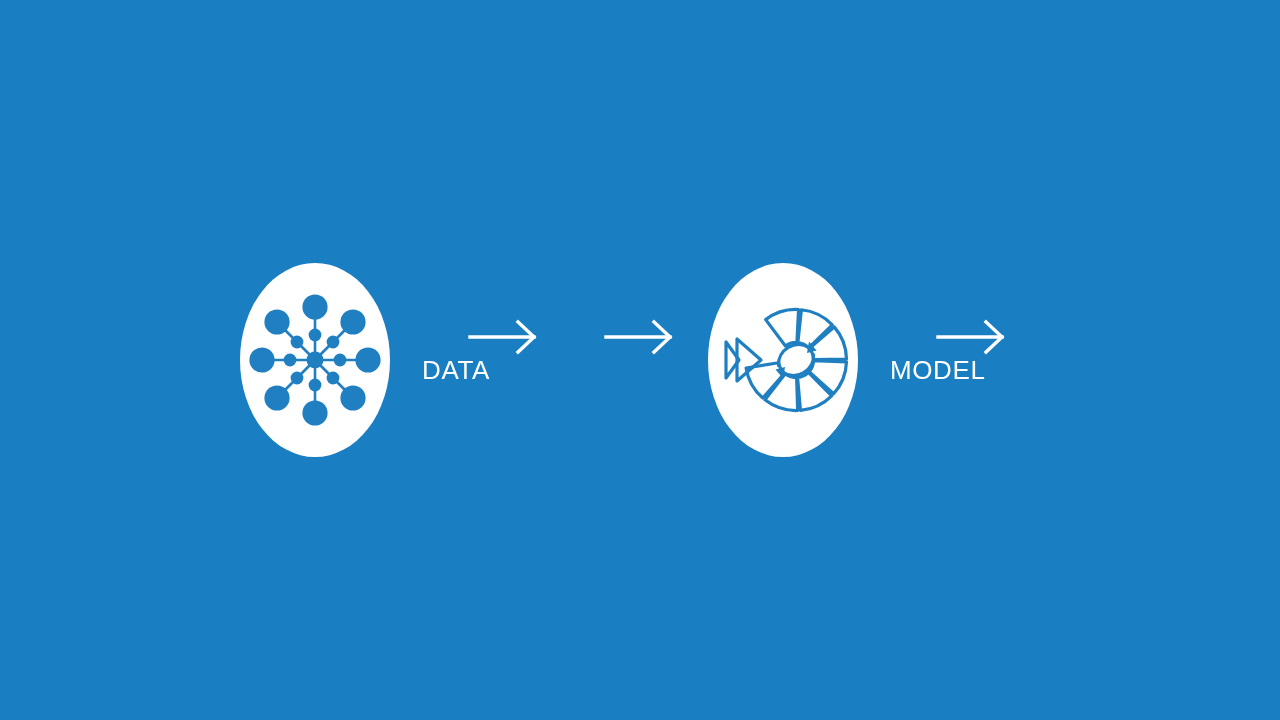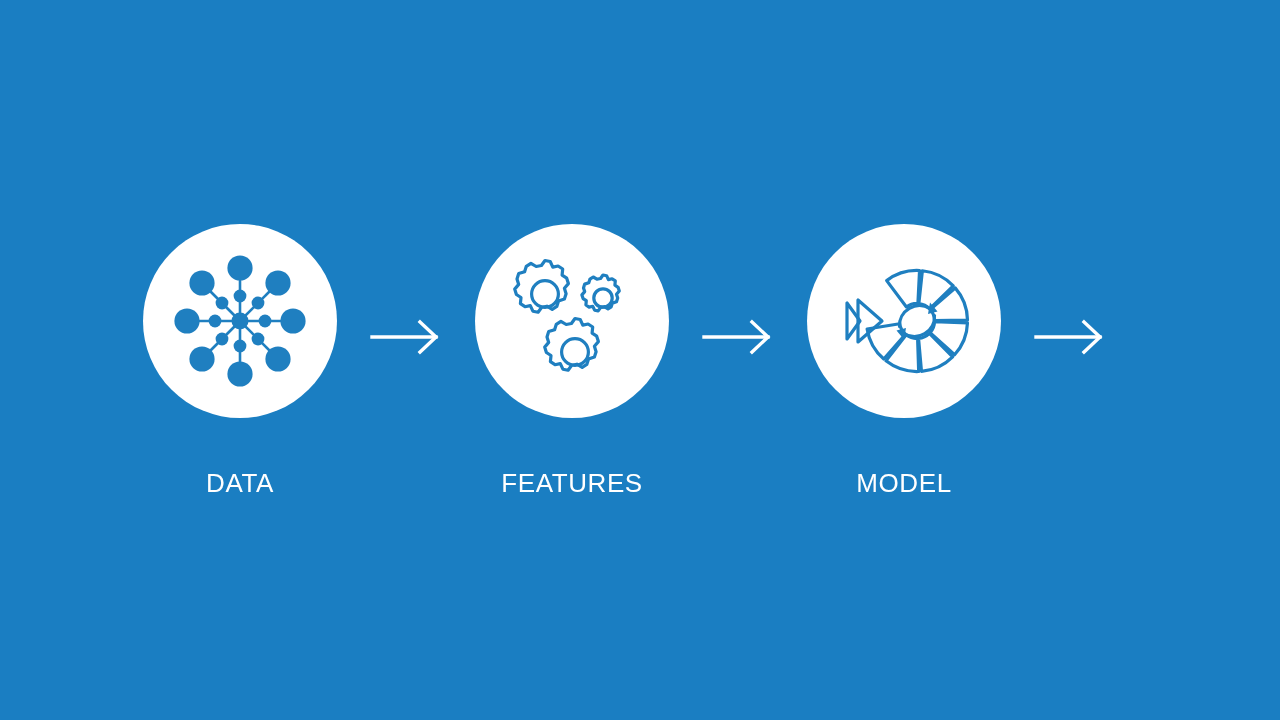--- a/index.html
+++ b/index.html
@@ -29,21 +29,21 @@
     width: 1280px;
     height: 720px;
     display: flex;
     flex-direction: row;
     align-items: center;
     justify-content: center;
   }
 
   .step {
     display: flex;
-    flex-direction: column;
+    flex-direction: row;
     align-items: center;
     justify-content: flex-start;
     width: 196px;
     flex: 0 0 auto;
     gap: 32px;
   }
 
   .disc {
     width: 194px;
     height: 194px;
@@ -130,38 +130,20 @@
 
     <div class="connector">
       <svg width="72" height="36" viewBox="0 0 72 36">
         <g stroke="#ffffff" stroke-width="3.4" fill="none" stroke-linecap="square" stroke-linejoin="miter">
           <line x1="2" y1="18" x2="66" y2="18"></line>
           <polyline points="50,3 66,18 50,33"></polyline>
         </g>
       </svg>
     </div>
 
-    <div class="step">
-      <div class="disc">
-        <svg width="150" height="150" viewBox="0 0 150 150">
-          <g fill="none" stroke="#1f7fc0" stroke-width="3.2" stroke-linejoin="round">
-
-            <path d="M48 14.5 l5.2 1.0 2.6 5.6 5.3 -1.1 4.6 3.0 -0.6 6.2 4.6 3.0 1.7 5.4 -4.0 4.7 1.7 5.4 -1.7 5.4 -5.9 1.9 -1.7 5.4 -4.6 3.0 -5.3 -3.2 -5.2 1.0 -3.6 5.0 -5.2 -1.0 -2.6 -5.6 -5.3 1.1 -4.6 -3.0 0.6 -6.2 -4.6 -3.0 -1.7 -5.4 4.0 -4.7 -1.7 -5.4 1.7 -5.4 5.9 -1.9 1.7 -5.4 4.6 -3.0 5.3 3.2 5.2 -1.0 z"></path>
-            <circle cx="48" cy="48" r="13.4"></circle>
-
-            <path d="M106 29 l3.6 0.7 1.8 3.9 3.7 -0.8 3.2 2.1 -0.4 4.3 3.2 2.1 1.2 3.7 -2.8 3.3 1.2 3.7 -1.2 3.8 -4.1 1.3 -1.2 3.7 -3.2 2.1 -3.7 -2.2 -3.6 0.7 -2.5 3.5 -3.6 -0.7 -1.8 -3.9 -3.7 0.8 -3.2 -2.1 0.4 -4.3 -3.2 -2.1 -1.2 -3.7 2.8 -3.3 -1.2 -3.7 1.2 -3.8 4.1 -1.3 1.2 -3.7 3.2 -2.1 3.7 2.2 3.6 -0.7 z"></path>
-            <circle cx="106" cy="52" r="9.2"></circle>
-
-            <path d="M78 72.5 l5.2 1.0 2.6 5.6 5.3 -1.1 4.6 3.0 -0.6 6.2 4.6 3.0 1.7 5.4 -4.0 4.7 1.7 5.4 -1.7 5.4 -5.9 1.9 -1.7 5.4 -4.6 3.0 -5.3 -3.2 -5.2 1.0 -3.6 5.0 -5.2 -1.0 -2.6 -5.6 -5.3 1.1 -4.6 -3.0 0.6 -6.2 -4.6 -3.0 -1.7 -5.4 4.0 -4.7 -1.7 -5.4 1.7 -5.4 5.9 -1.9 1.7 -5.4 4.6 -3.0 5.3 3.2 5.2 -1.0 z"></path>
-            <circle cx="78" cy="106" r="13.4"></circle>
-          </g>
-        </svg>
-      </div>
-      <div class="step-label">FEATURES</div>
-    </div>
 
     <div class="connector">
       <svg width="72" height="36" viewBox="0 0 72 36">
         <g stroke="#ffffff" stroke-width="3.4" fill="none" stroke-linecap="square" stroke-linejoin="miter">
           <line x1="2" y1="18" x2="66" y2="18"></line>
           <polyline points="50,3 66,18 50,33"></polyline>
         </g>
       </svg>
     </div>
 

